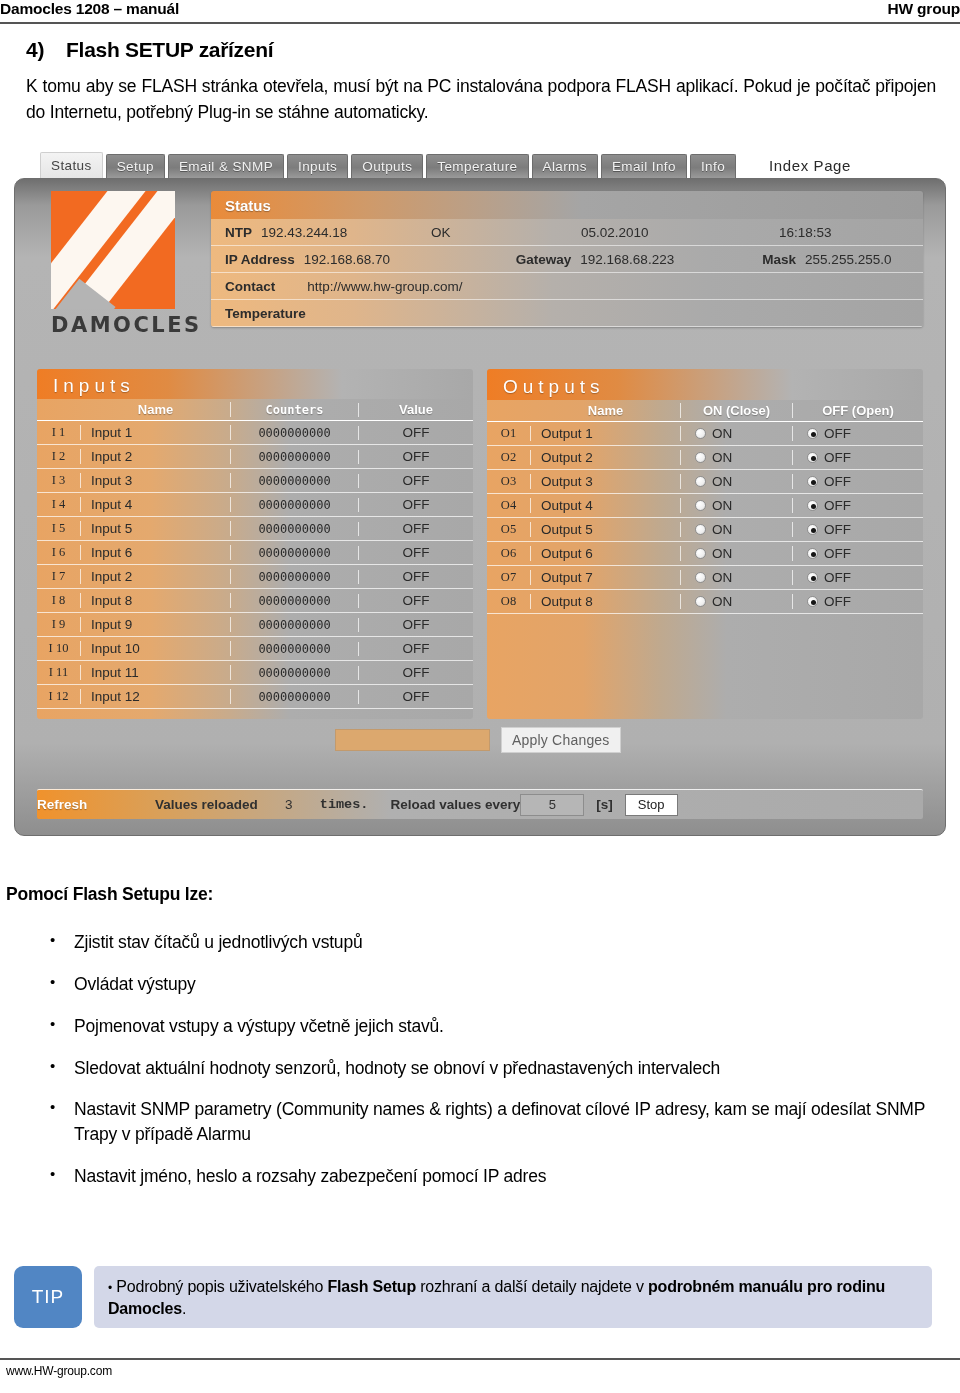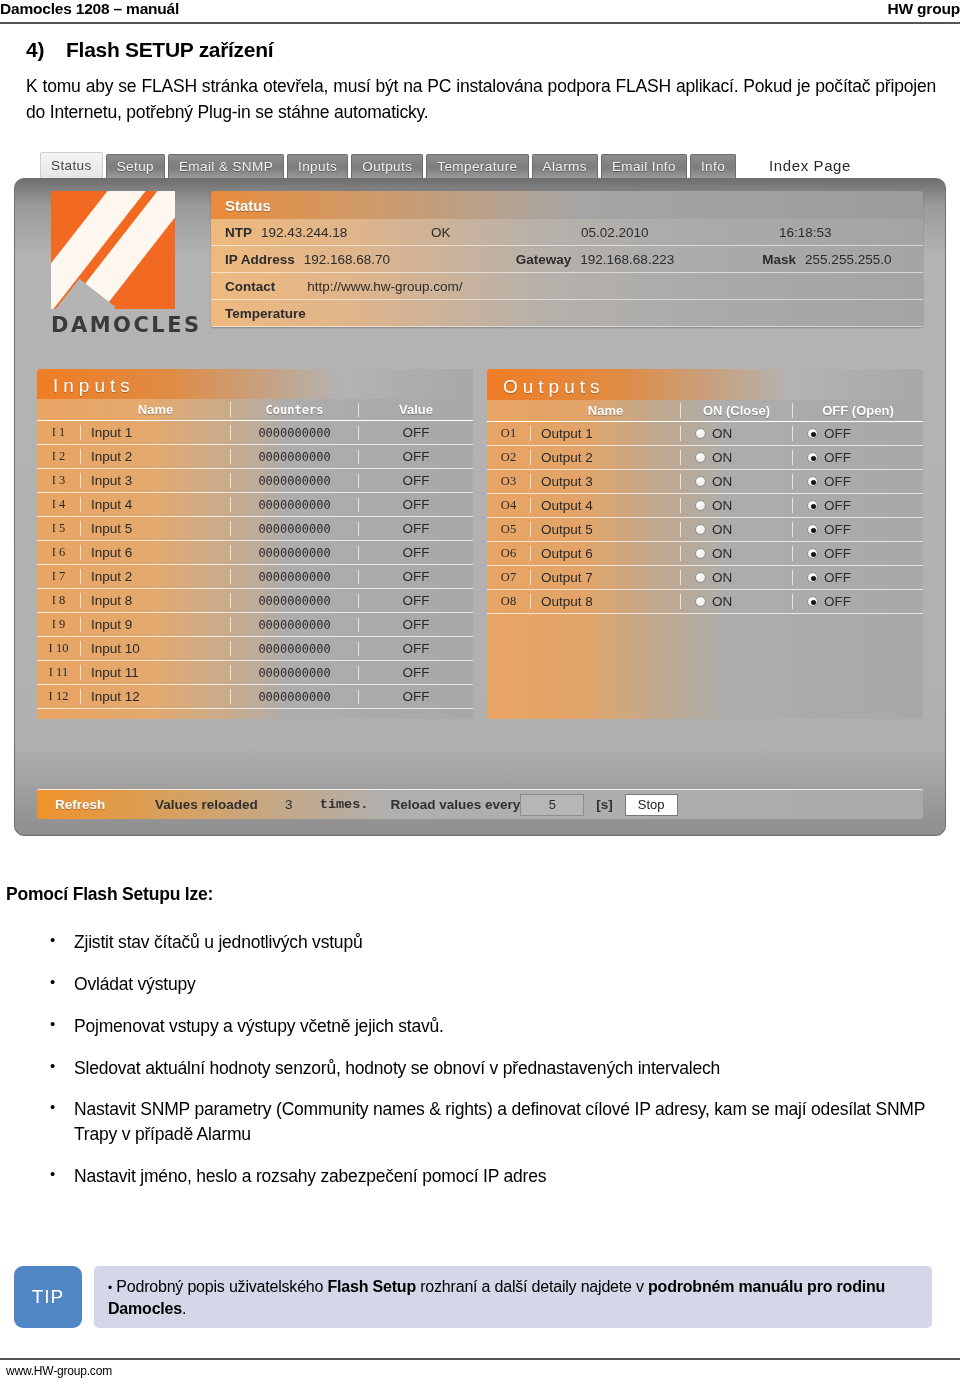--- a/index.html
+++ b/index.html
@@ -186,21 +186,21 @@
   }
 
   
   .refresh-bar {
     position: absolute; left: 22px; right: 22px; bottom: 16px; height: 30px;
     display: flex; align-items: center;
     background: linear-gradient(90deg, #f0922c 0%, #d9a05a 14%, #b0b0b0 40%, #aaaaaa 100%);
     border-radius: 2px; border-top: 1px solid rgba(255,255,255,.8);
     font-size: 13.5px; color: #303030;
   }
-  .rb-refresh { width: 118px; padding-left: 18px; font-weight: bold; color: #ffffff; text-shadow: 0 1px 1px rgba(0,0,0,.3); }
+  .rb-refresh { width: 118px; font-weight: bold; color: #ffffff; text-shadow: 0 1px 1px rgba(0,0,0,.3); }
   .rb-lbl { font-weight: bold; }
   .rb-count { width: 62px; text-align: center; }
   .rb-times { font-weight: bold; margin-right: 22px; font-family: Liberation Mono, monospace; }
   .rb-every { font-weight: bold; margin-right: 0; }
   .rb-input {
     width: 64px; height: 22px; background: #b6b6b6; border: 1px solid #8d8d8d;
     display: flex; align-items: center; justify-content: center; font-size: 13px;
   }
   .rb-unit { margin: 0 12px; font-weight: bold; }
   .rb-stop {
@@ -528,20 +528,24 @@
                 <span class="c-off">
                   <i class="radio sel"></i>
                   <span>OFF</span>
                 </span>
               </div>
             <div class="filler"></div>
           </div>
         </div>
       </div>
 
+      <div class="apply-bar">
+        <div class="apply-slot"></div>
+        <div class="apply-btn">Apply Changes</div>
+      </div>
 
       <div class="refresh-bar">
         <span class="rb-refresh">Refresh</span>
         <span class="rb-lbl">Values reloaded</span>
         <span class="rb-count">3</span>
         <span class="rb-times">times.</span>
         <span class="rb-every">Reload values every</span>
         <span class="rb-input">5</span>
         <span class="rb-unit">[s]</span>
         <span class="rb-stop">Stop</span>

